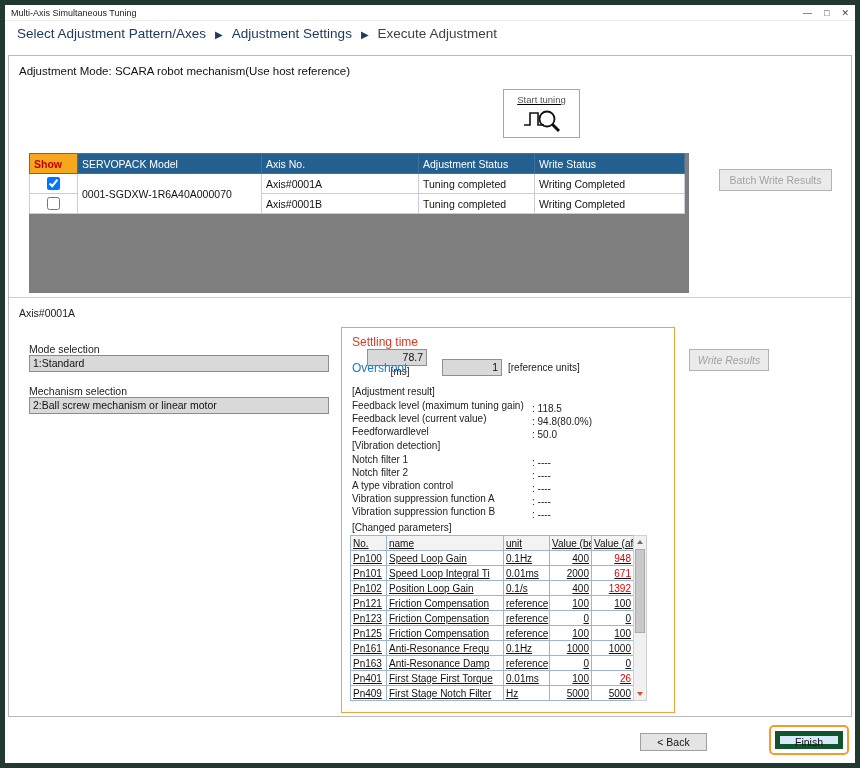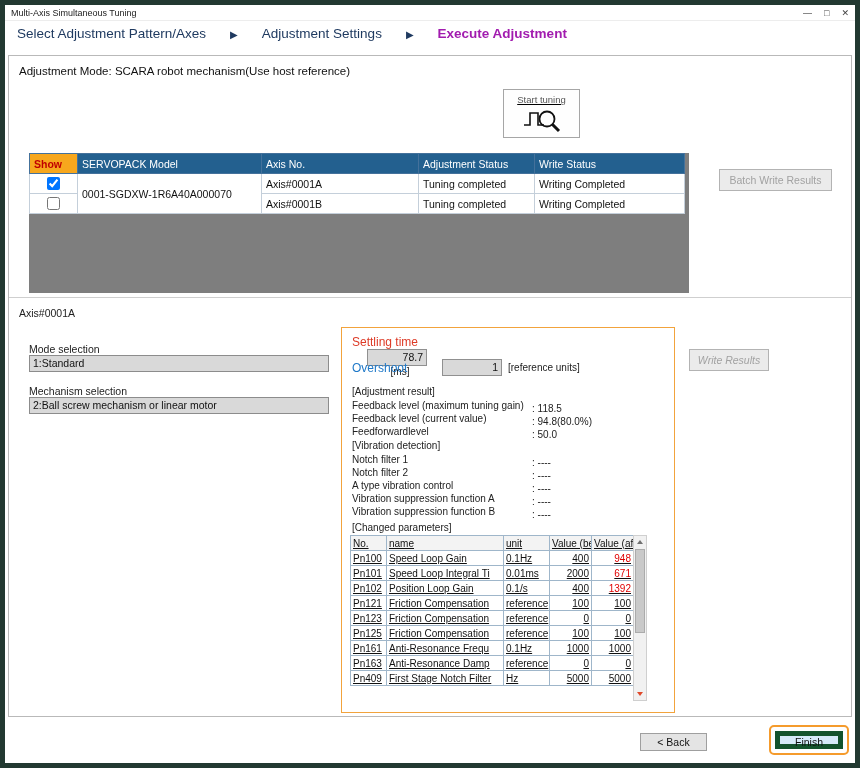--- a/index.html
+++ b/index.html
@@ -4,23 +4,23 @@
 <style>
   * { margin:0; padding:0; box-sizing:border-box; }
   html,body { width:860px; height:768px; }
   body { position:relative; background:#223931; font-family:"Liberation Sans",sans-serif; overflow:hidden; }
   .frame { position:absolute; left:5px; top:5px; width:850px; height:758px; background:#fff; }
 
   .titlebar { position:absolute; left:0; top:0; right:0; height:16px; background:#fff; display:flex; align-items:center; padding:0 6px; border-bottom:1px solid #ededed; }
   .titlebar .title { font-size:9px; color:#222; flex:1; white-space:nowrap; }
   .winctl { display:flex; gap:12px; font-size:9px; color:#444; }
 
-  .breadcrumb { position:absolute; left:12px; top:21px; font-size:13.5px; color:#1f3a60; display:flex; align-items:center; gap:24px; white-space:nowrap; }
+  .breadcrumb { position:absolute; left:12px; top:21px; font-size:13.5px; color:#1f3a60; display:flex; align-items:center; gap:9px; white-space:nowrap; }
   .breadcrumb .sep { font-size:10px; position:relative; top:1px; }
-  .breadcrumb .active { color:#a21caf;font-weight:bold; }
+  .breadcrumb .active { color:#404040; }
 
   .main-panel { position:absolute; left:3px; top:50px; width:844px; height:662px; border:1px solid #b9b9b9; background:#fff; }
   .mode-text { position:absolute; left:10px; top:9px; font-size:11.5px; color:#111; }
 
   .start-btn { position:absolute; left:494px; top:33px; width:77px; height:49px; background:#fefefe; border:1px solid #a6a6a6; display:flex; flex-direction:column; align-items:center; padding-top:4px; gap:1px; font-family:inherit; cursor:pointer;text-decoration:underline; }
   .start-label { font-size:9.5px; color:#555; }
 
   .gray-area { position:absolute; left:20px; top:97px; width:660px; height:140px; background:#7e7e7e; }
   .axes-table { border-collapse:collapse; table-layout:fixed; width:655px; background:#fff; font-size:10.5px; color:#111; }
   .axes-table th { background:#23608f; color:#fff; font-weight:normal; text-align:left; padding:0 4px; height:20px; border:1px solid #44719b; overflow:hidden; white-space:nowrap; }
@@ -258,20 +258,27 @@
                 <td class="num">1000</td>
               </tr>
             <tr>
                 <td>Pn163</td>
                 <td>Anti-Resonance Damp</td>
                 <td>reference</td>
                 <td class="num">0</td>
                 <td class="num">0</td>
               </tr>
             <tr>
+                <td>Pn401</td>
+                <td>First Stage First Torque</td>
+                <td>0.01ms</td>
+                <td class="num">100</td>
+                <td class="num chg">26</td>
+              </tr>
+            <tr>
                 <td>Pn409</td>
                 <td>First Stage Notch Filter</td>
                 <td>Hz</td>
                 <td class="num">5000</td>
                 <td class="num">5000</td>
               </tr>
           </tbody>
         </table>
         <div class="pscroll">
           <div class="sb-up">

